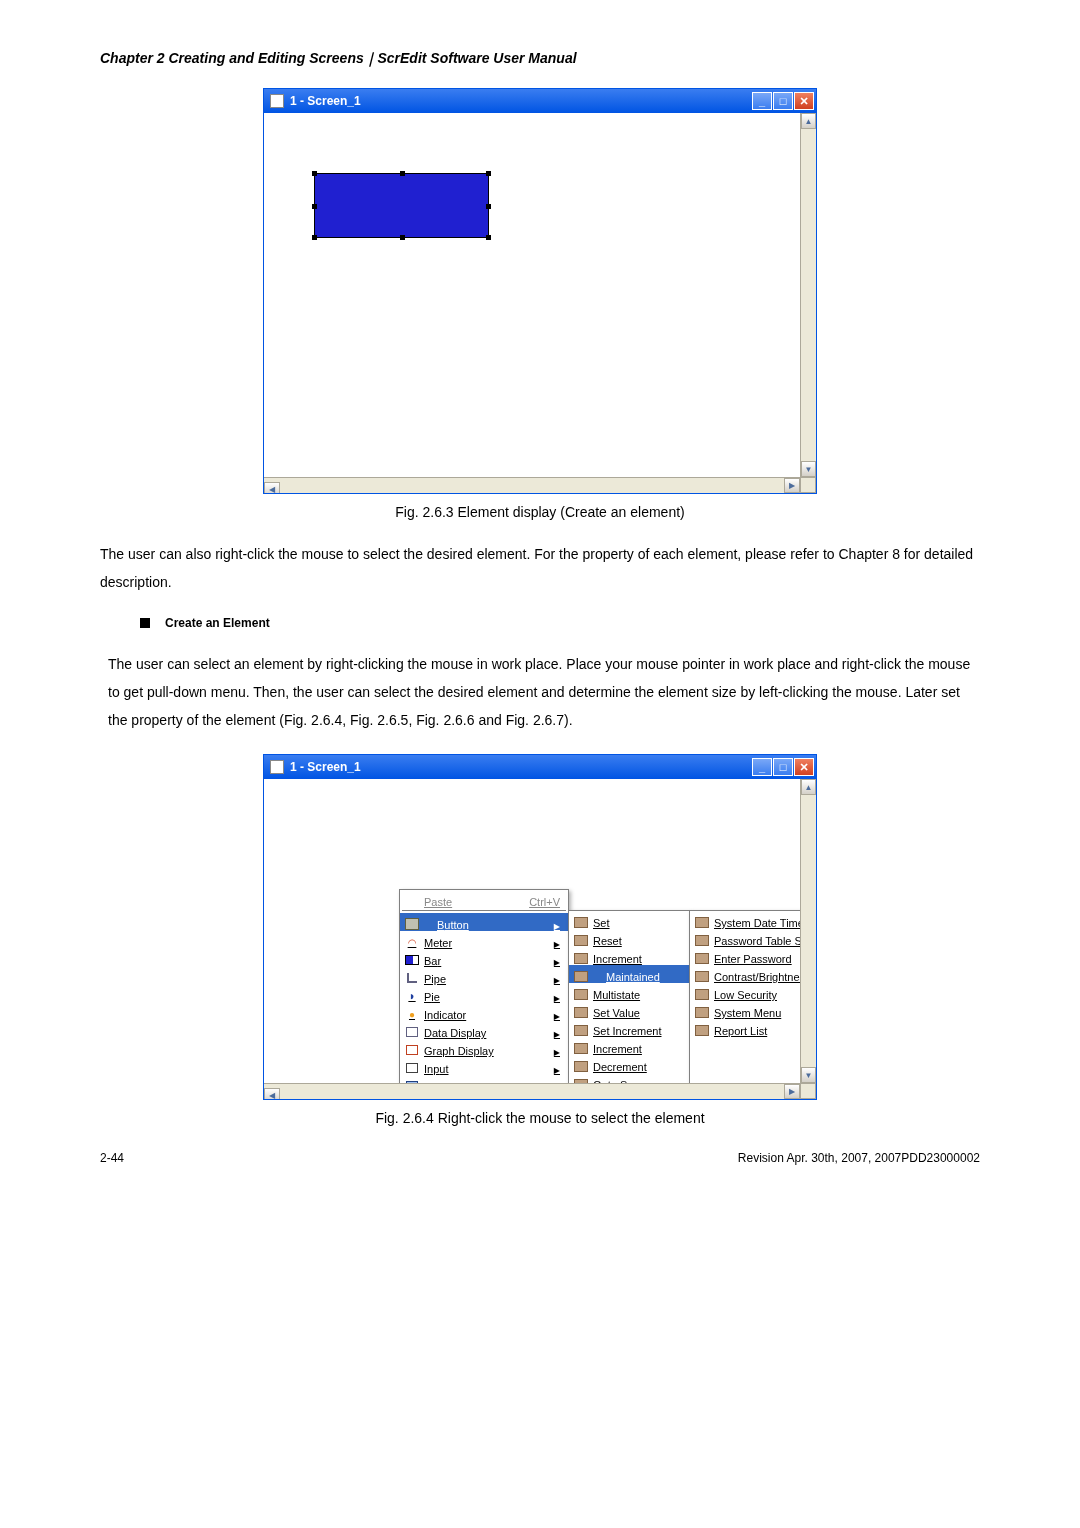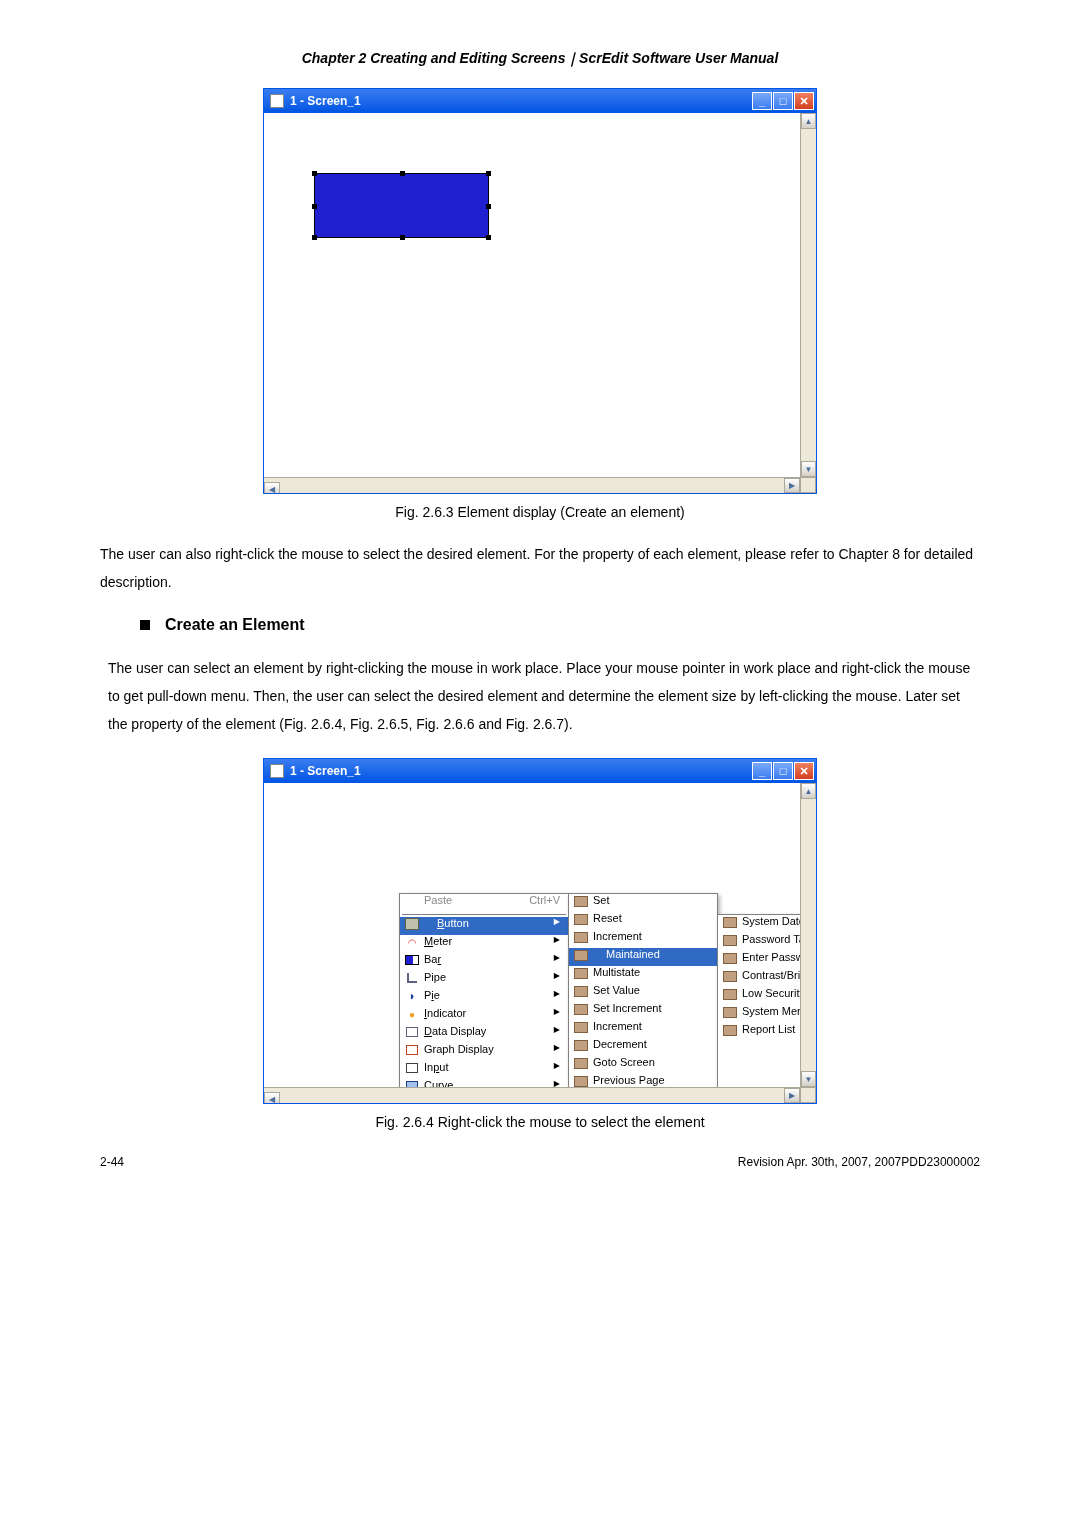--- a/index.html
+++ b/index.html
@@ -1,17 +1,17 @@
 <!DOCTYPE html>
 <html><head>
   <meta charset="utf-8">
   <style>
     * { margin: 0; padding: 0; box-sizing: border-box; }
     body { font-family: Arial, sans-serif; background: #fff; width: 1080px; padding: 50px 100px; }
-    .header { font-size: 14px; font-weight: bold; font-style: italic; margin-bottom: 20px; text-align: center; }
+    .header { font-size: 14px; font-weight: bold; font-style: italic; margin-bottom: 20px; }
     .window { border: 1px solid #0054e3; margin: 20px auto 10px; background: #5eead4; }
     .titlebar { background: linear-gradient(to bottom, #3a7df0, #0054e3); height: 24px; display: flex; align-items: center; padding-left: 6px; color: #fff; font-size: 12px; font-weight: bold; }
     .titlebar-icon { width: 14px; height: 14px; background: #fff; border: 1px solid #888; margin-right: 6px; }
     .titlebar-text { flex: 1; }
     .wincontrols { display: flex; gap: 1px; padding-right: 2px; }
     .wincontrol { width: 20px; height: 18px; display: flex; align-items: center; justify-content: center; font-size: 11px; border: 1px solid #fff; color: #fff; }
     .minimize, .maximize { background: linear-gradient(to bottom, #7aa8f7, #3a7df0); }
     .close { background: linear-gradient(to bottom, #f08060, #d04020); }
     .canvas { background-image: radial-gradient(circle, #a8aaac 0.5px, transparent 0.5px); background-size: 4px 4px; background-color: #fff; position: relative; overflow: hidden; }
     .canvas1 { height: 380px; }
@@ -22,33 +22,33 @@
     .scrollbar-h { position: absolute; left: 0; right: 16px; bottom: 0; height: 16px; background: #ece9d8; border-top: 1px solid #aca899; }
     .scrollbar-h .arrow-left, .scrollbar-h .arrow-right { width: 16px; height: 15px; background: linear-gradient(to bottom, #fff, #d4d0c8); border: 1px solid #aca899; display: flex; align-items: center; justify-content: center; font-size: 8px; color: #4c6c9c; display: inline-flex; }
     .scrollbar-h .arrow-right { position: absolute; right: 0; bottom: 0; }
     .corner { position: absolute; right: 0; bottom: 0; width: 16px; height: 16px; background: #ece9d8; border: 1px solid #aca899; }
     .element-rect { position: absolute; left: 50px; top: 60px; width: 175px; height: 65px; border: 1px solid #000; background: #2020d0; }
     .handle { position: absolute; width: 5px; height: 5px; background: #000; }
     .caption { text-align: center; font-size: 14px; margin: 10px 0 20px; }
     .para { font-size: 14px; line-height: 2; margin: 10px 0 20px; }
     .section-head { display: flex; align-items: center; gap: 15px; margin: 15px 40px 20px; }
     .bullet { width: 10px; height: 10px; background: #000; }
-    .section-title { font-size: 16px; font-weight: bold; }
+    .section-title { font-size: 12px; font-weight: bold; }
     .context-menu { position: absolute; left: 135px; top: 110px; display: flex; font-family: Tahoma, sans-serif; font-size: 11px; }
     .menu-col { background: #fff; border: 1px solid #808080; box-shadow: 2px 2px 4px rgba(0,0,0,0.3); }
-    .menu-item { display: flex; align-items: flex-start; height: 18px; padding: 0 8px 0 4px; white-space: nowrap; }
+    .menu-item { display: flex; align-items: flex-end; height: 18px; padding: 0 8px 0 4px; white-space: nowrap; text-decoration: underline; }
     .menu-item.disabled { color: #888; }
     .menu-item.highlighted { background: #316ac5; color: #fff; gap: 13px; }
     .menu-sep { height: 1px; background: #808080; margin: 2px 2px; }
     .menu-icon { width: 16px; height: 14px; margin-right: 4px; display: inline-flex; align-items: center; justify-content: center; font-size: 10px; }
     .menu-label { flex: 1; }
     .menu-shortcut { margin-left: 20px; color: #888; }
     .sub-arrow { margin-left: 15px; font-size: 8px; }
     .col1 { width: 170px; }
-    .col2 { width: 150px; margin-left: -1px; }
+    .col2 { width: 122px; margin-left: -1px; margin-top: 21px; }
     .col3 { width: 155px; margin-left: -1px; margin-top: 21px; }
     .ic-button { background: #c0c0b0; border: 1px solid #606040; width: 14px; height: 12px; }
     .ic-meter { color: #d04020; }
     .ic-bar { background: linear-gradient(to right, #2020d0 60%, #fff 60%); border: 1px solid #000; width: 14px; height: 10px; }
     .ic-pipe { border-left: 2px solid #606080; border-bottom: 2px solid #606080; width: 10px; height: 10px; }
     .ic-pie { color: #2040a0; font-size: 12px; }
     .ic-indicator { color: #f0a020; }
     .ic-box { border: 1px solid #606080; width: 12px; height: 10px; }
     .ic-graph { border: 1px solid #c04020; width: 12px; height: 10px; position: relative; }
     .ic-input { border: 1px solid #404040; width: 12px; height: 10px; background: #fff; }

